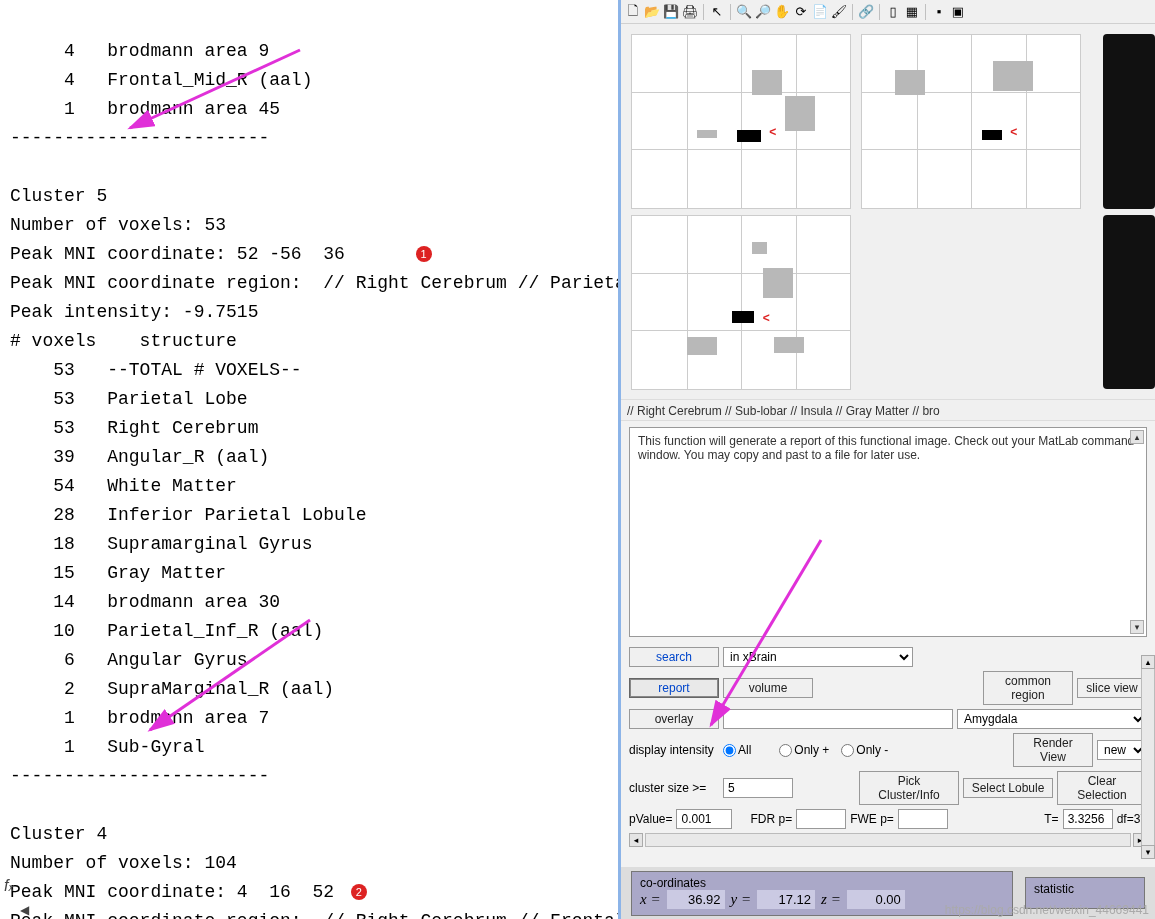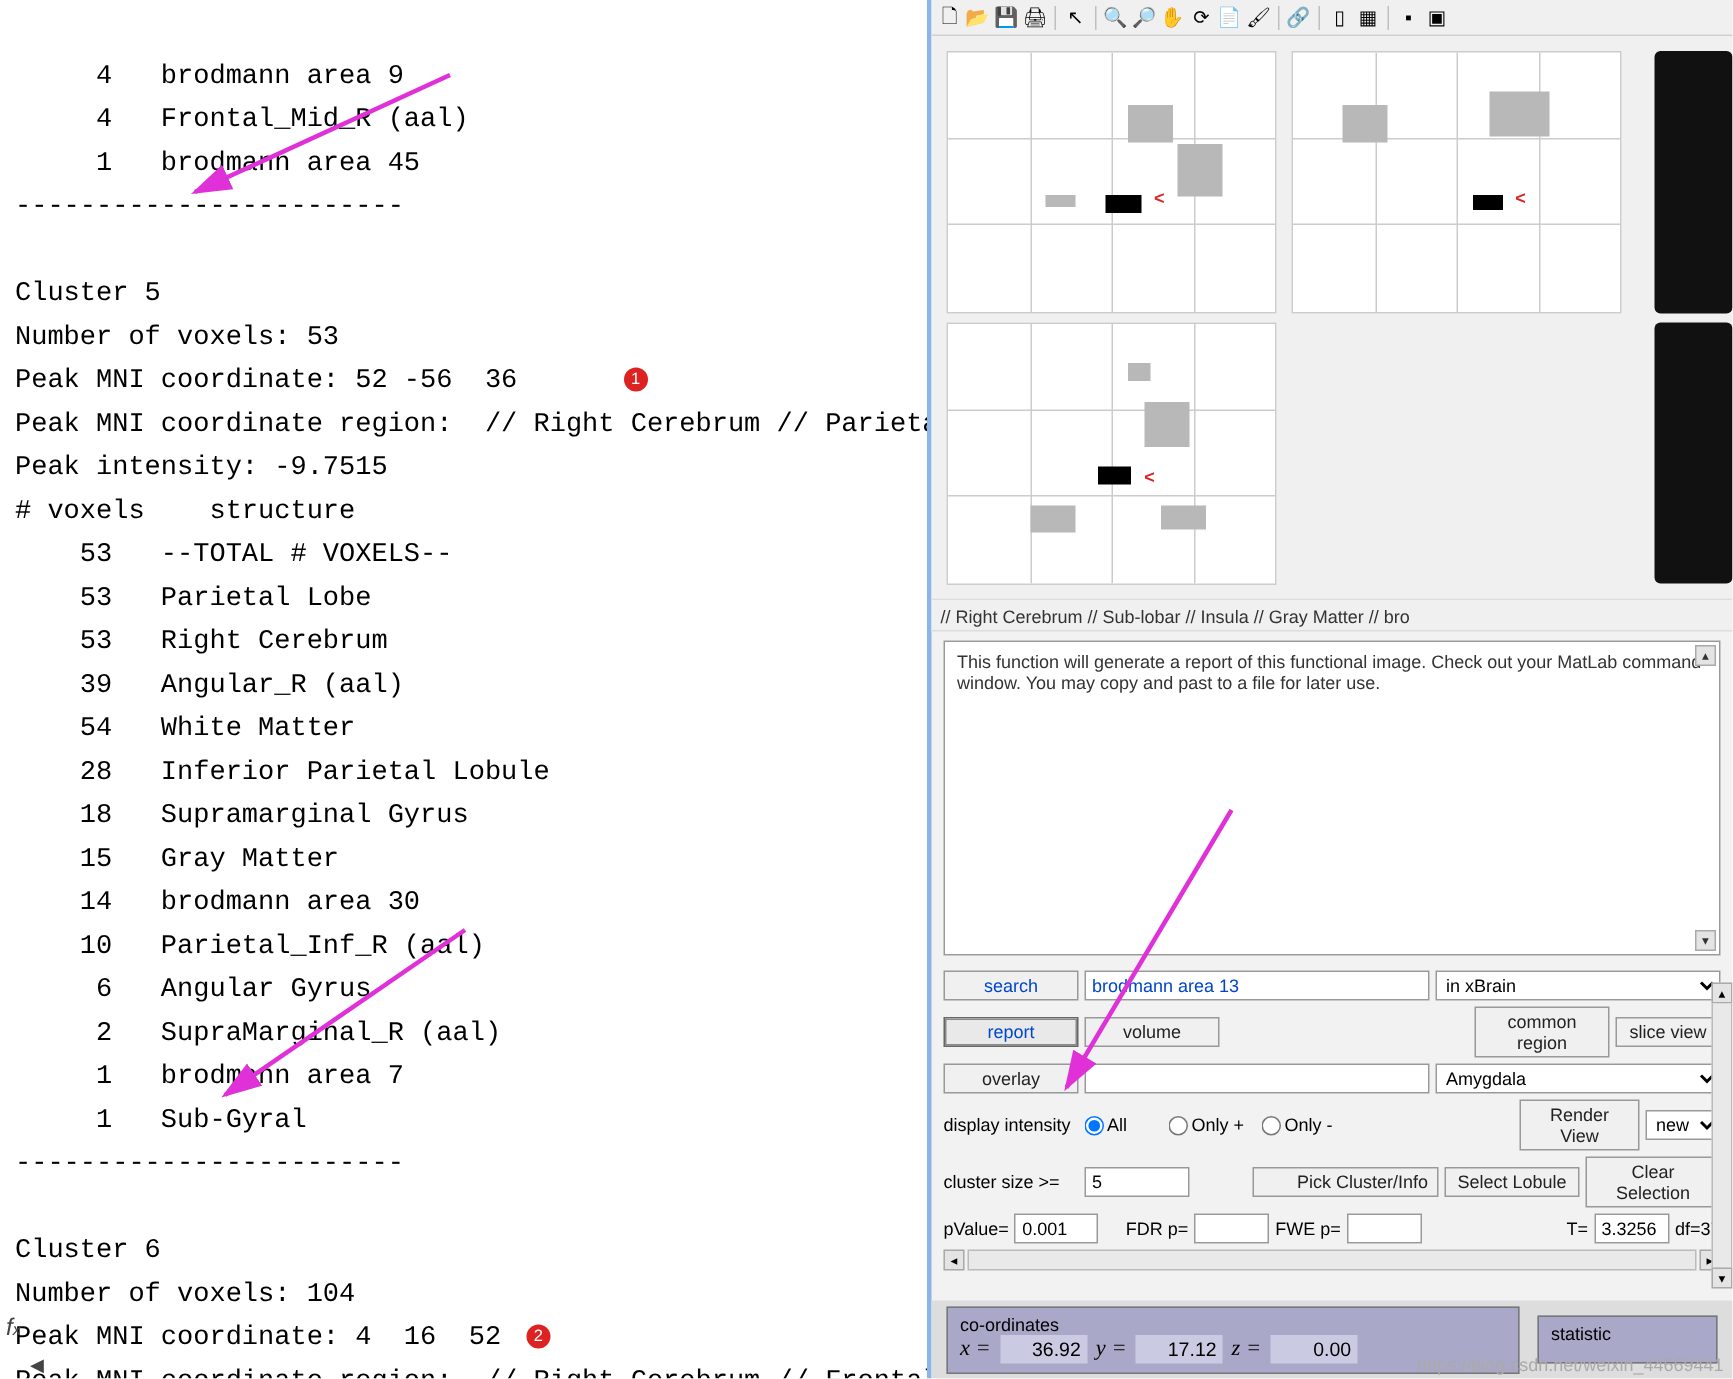--- a/index.html
+++ b/index.html
@@ -74,21 +74,21 @@
 <span>    18   Supramarginal Gyrus</span>
 <span>    15   Gray Matter</span>
 <span>    14   brodmann area 30</span>
 <span>    10   Parietal_Inf_R (aal)</span>
 <span>     6   Angular Gyrus</span>
 <span>     2   SupraMarginal_R (aal)</span>
 <span>     1   brodmann area 7</span>
 <span>     1   Sub-Gyral</span>
 <span>------------------------</span>
 
-<span>Cluster 6</span>
+<span>Cluster 4</span>
 <span>Number of voxels: 104</span>
 <span><span>Peak MNI coordinate: 4  16  52</span> <span class="badge">2</span></span>
 <span>Peak MNI coordinate region:  // Right Cerebrum // Frontal Lob</span>
 
 
 </div>
 
 <svg class="arrow-svg" style="left:0;top:0;width:400px;height:180px;">
   <defs>
       <marker id="ah1" markerWidth="10" markerHeight="10" refX="8" refY="3" orient="auto">
@@ -194,21 +194,20 @@
         <marker id="ah3" markerWidth="10" markerHeight="10" refX="8" refY="3" orient="auto">
           <path d="M0,0 L0,6 L9,3 z" fill="#e030d8"></path>
         </marker>
       </defs>
     <line x1="200" y1="70" x2="90" y2="255" stroke="#e030d8" stroke-width="3" marker-end="url(#ah3)"></line>
   </svg>
 
   <div class="ctrl-panel">
     <div class="row">
       <button class="btn blue" style="width:90px;">search</button>
-      <input class="text-input" style="flex: 1 1 0%; color: rgb(0, 70, 204);" value="brodmann area 13">
       <select class="select" style="width:190px;"><option>in xBrain</option></select>
     </div>
     <div class="row">
       <button class="btn blue active" style="width:90px;">report</button>
       <button class="btn" style="width:90px;">volume</button>
       <span style="flex:1;"></span>
       <button class="btn" style="width:90px;">common region</button>
       <button class="btn" style="width:70px;">slice view</button>
     </div>
     <div class="row">
@@ -233,21 +232,21 @@
           <span>Only -</span>
         </label>
       <span style="flex:1;"></span>
       <button class="btn" style="width:80px;">Render View</button>
       <select class="select" style="width:50px;"><option>new</option></select>
     </div>
     <div class="row">
       <span style="width:90px;">cluster size &gt;=</span>
       <input class="text-input" style="width: 70px;" value="5">
       <span style="flex:1;"></span>
-      <button class="btn" style="width:124px;text-align:right;">Pick Cluster/Info</button>
+      <button class="btn" style="width:100px;">Pick Cluster/Info</button>
       <button class="btn" style="width:90px;">Select Lobule</button>
       <button class="btn" style="width:90px;">Clear Selection</button>
     </div>
     <div class="row">
       <span>pValue=</span>
       <input class="text-input" style="width: 56px;" value="0.001">
       <span style="width:10px;"></span>
       <span>FDR p=</span>
       <input class="text-input" style="width: 50px;" value="">
       <span>FWE p=</span>

